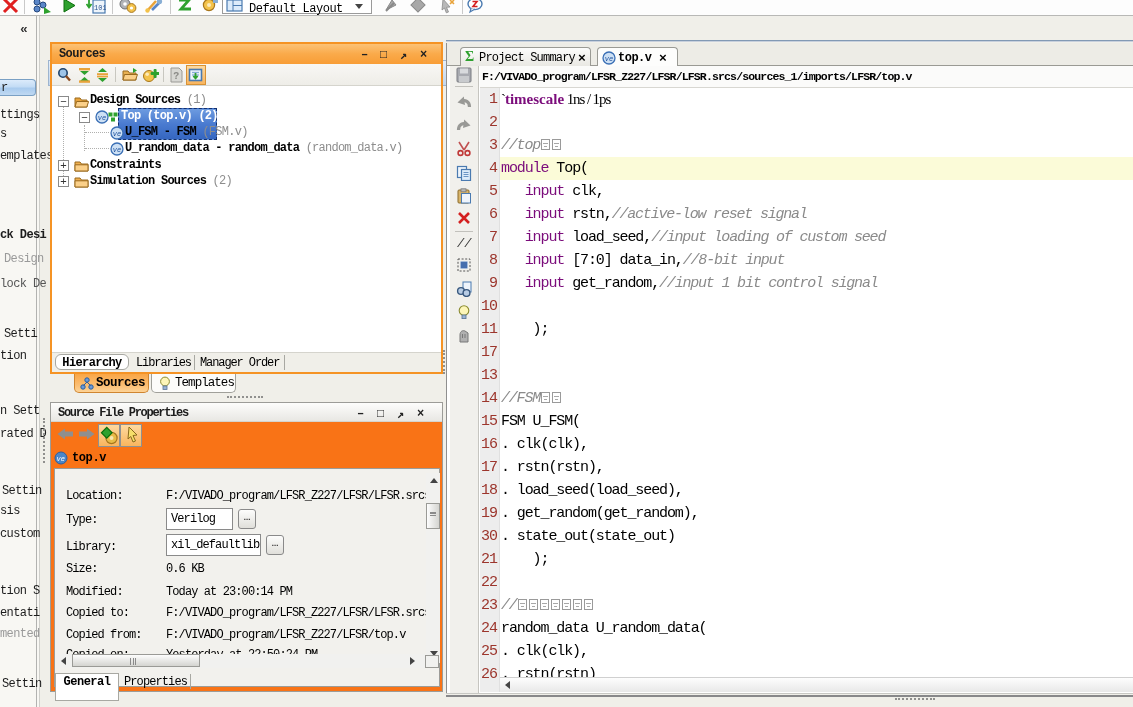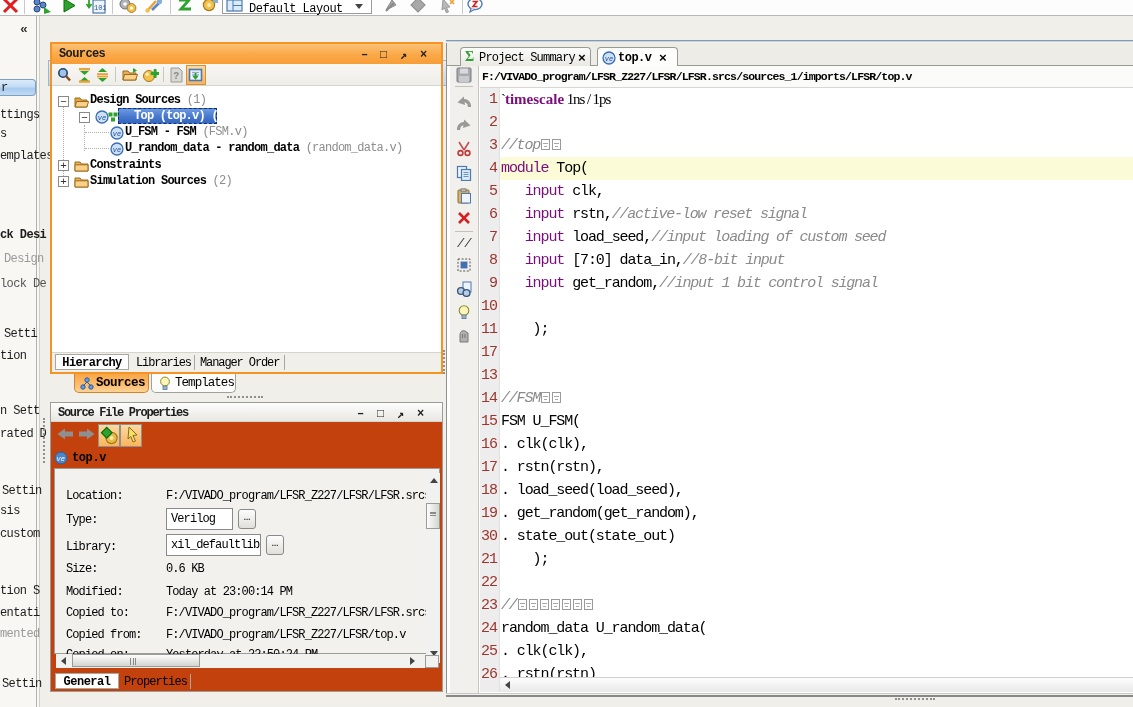--- a/index.html
+++ b/index.html
@@ -52,47 +52,47 @@
 #srcToolbar { position:absolute; left:0; top:20px; width:389px; height:22px;
   background:linear-gradient(180deg,#f8f7f4,#eeede8); border-bottom:1px solid #d5d4cd; }
 #srcTree { position:absolute; left:0; top:42px; width:389px; height:266px; background:#fff; }
 .trow { position:absolute; height:16px; font-size:12px; letter-spacing:-0.75px;
   font-weight:bold; color:#000; white-space:pre; }
 .tgray { color:#8d8d8d; font-weight:normal; }
 .texp { position:absolute; width:11px; height:11px; background:#fff; border:1px solid #8a8a8a;
   font-size:11px; line-height:9px; text-align:center; color:#333; font-weight:normal;
   font-family:"Liberation Sans",sans-serif; }
 .tfold, .tve { position:absolute; }
-#treeSel { position:absolute; left:66px; top:-1px; width:99px; height:16px;
+#treeSel { position:absolute; left:66px; top:-1px; width:99px; height:32px;
   background:linear-gradient(180deg,#6d9be0 0%,#4a7bd0 50%,#3566c0 100%);
-  border:1px dashed #15306a; color:#fff; padding-left:15px; }
+  border:1px dashed #15306a; color:#fff; padding-left:2px; }
 #srcBotTabs { position:absolute; left:0; top:308px; width:389px; height:20px;
   background:#f0efe9; border-top:1px solid #d5d4cd; font-size:12px; }
-.hiertab { position:absolute; top:1px; height:19px; font-size:12px; letter-spacing:-0.5px; }
+.hiertab { position:absolute; top:1px; height:19px; font-size:12px; letter-spacing:-0.5px;border-radius:6px; }
 
 #srcWinTabs { position:absolute; left:50px; top:374px; width:393px; height:20px; }
 .wtab { position:absolute; top:0; height:19px; border:1px solid #a0a09a; border-top:none;
   border-radius:0 0 5px 5px; font-size:12.5px; }
 #wtabSources { left:24px; width:75px; font-weight:bold;
   background:linear-gradient(180deg,#f9a646 0%,#fbbd71 60%,#fdd396 100%);
   border-color:#cf8530; }
 #wtabTemplates { left:101px; width:85px; background:#fcfcfa; }
 
 
 #sfp { position:absolute; left:50px; top:402px; width:393px; height:290px;
-  border:1px solid #9c9c98; background:#c2410c; }
+  border:1px solid #9c9c98; background:#f97316; }
 #sfpTitle { position:absolute; left:0; top:0; width:391px; height:19px;
   background:linear-gradient(180deg,#fdfdfc,#e8e7e3); border-bottom:1px solid #d5d4cd; }
 #sfpTitle .cap { position:absolute; left:7px; top:3px; font-weight:bold; font-size:12px;
   letter-spacing:-1.3px; color:#1c1c1c; }
 #sfpToolbar { position:absolute; left:0; top:19px; width:391px; height:27px; }
 #sfpFile { position:absolute; left:0; top:46px; width:391px; height:18px; }
 #sfpFile .fn { position:absolute; left:21px; top:2px; font-size:12px; font-weight:bold;
   letter-spacing:-0.4px; }
-#propBox { position:absolute; left:3px; top:65px; width:386px; height:186px;
+#propBox { position:absolute; left:3px; top:65px; width:386px; height:219px;
   border:1px solid #9c9c98; background:#f2f1ed; }
 .prow { position:absolute; font-size:12px; letter-spacing:-0.9px; white-space:pre; color:#000; }
 #sfpTabs { position:absolute; left:0; top:268px; width:391px; height:21px; font-size:12px; }
 .sfpbtn { position:absolute; top:2px; width:22px; height:23px;
   background:linear-gradient(180deg,#fdd9a0,#f9b55e); border:1px solid #909090; }
 .inpbox { position:absolute; height:22px; background:#fff; border:1px solid #8a8a8a;
   font-size:12px; letter-spacing:-0.9px; padding:3px 0 0 4px; }
 .dotbtn { position:absolute; width:18px; height:20px; background:linear-gradient(180deg,#fdfdfc,#e0dfda);
   border:1px solid #8a8a8a; border-radius:3px; font-size:11px; text-align:center; line-height:14px; }
 #vscroll { position:absolute; left:371px; top:4px; width:14px; height:190px; background:#f1f1ef; }
@@ -458,21 +458,21 @@
       <div id="hscroll">
         <div class="arrL" style="position:absolute;left:5px;top:3px;"></div>
         <div class="thumbH">
             <div class="gripV"></div>
           </div>
         <div class="arrR" style="position:absolute;left:354px;top:3px;"></div>
         <div id="gripbox"></div>
       </div>
     </div>
     <div id="sfpTabs">
-      <span style="position:absolute;left:4px;top:2px;width:64px;height:16px;background:#fff;
+      <span style="position:absolute;left:4px;top:2px;width:64px;height:28px;background:#fff;
         border:1px solid #a8a8a2;text-align:center;font-weight:bold;padding-top:1px;letter-spacing:-0.5px;">General</span>
       <span style="position:absolute;left:73px;top:4px;letter-spacing:-0.9px;">Properties</span>
       <span style="position:absolute;left:139px;top:3px;width:1px;height:15px;background:#a8a8a2;"></span>
     </div>
   </div>
 
   <div id="editor">
     <div id="edTopLine"></div>
     <div id="edTabBar">
       <div class="edtab" id="edtab1">

